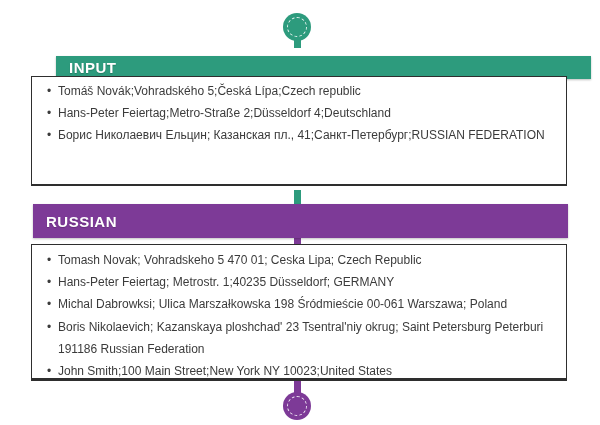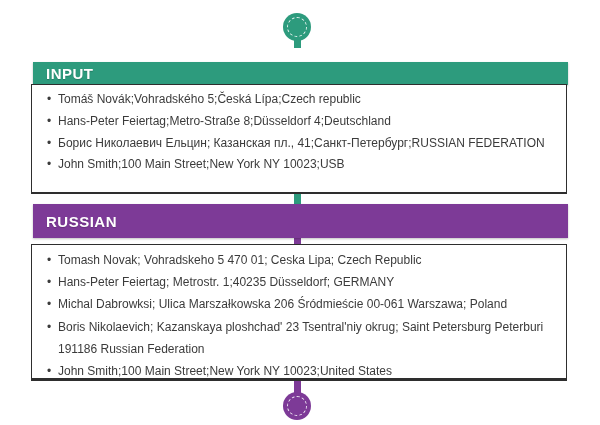--- a/index.html
+++ b/index.html
@@ -36,33 +36,33 @@
   .node-ring{
     position:absolute;inset:4px;border-radius:50%;
     border:1.6px dashed rgba(255,255,255,0.9);
   }
   
   .bar{
     position:absolute;left:33px;width:535px;z-index:1;
     display:flex;align-items:center;
     box-shadow:0 1px 2px rgba(0,0,0,0.25);
   }
-  .input-bar{top:62px;height:23px;background:var(--input-accent);}
+  .input-bar{top:56px;height:23px;background:var(--input-accent);margin-left:23px;}
   .output-bar{top:204px;height:34px;background:var(--output-accent);}
   .bar .bar-label{
     color:#fff;font-size:15px;font-weight:bold;
     letter-spacing:0.5px;padding-left:13px;
     text-shadow:0 1px 1px rgba(0,0,0,0.2);
   }
   
   .box{
     position:absolute;left:31px;width:536px;z-index:1;
     background:#fff;border:1px solid var(--border);
   }
-  .input-box{top:84px;height:110px;border-bottom-width:2px;}
+  .input-box{top:76px;height:110px;border-bottom-width:2px;}
   .output-box{top:244px;height:137px;border-bottom-width:3px;}
   .box ul{
     list-style:none;
     color:var(--text);
     font-size:12px;
   }
   .input-box ul{padding:4px 6px 0 13px;}
   .input-box li{line-height:21.8px;}
   .output-box ul{padding:4px 6px 0 13px;}
   .output-box li{line-height:22.2px;}
@@ -83,38 +83,37 @@
     <div class="node-ring"></div>
   </div>
 
   <div class="bar input-bar">
     <span class="bar-label">INPUT</span>
   </div>
 
   <div class="box input-box">
     <ul>
       <li>Tomáš Novák;Vohradského 5;Česká Lípa;Czech republic</li>
-      <li>Hans-Peter Feiertag;Metro-Straße 8;Düsseldorf 4;Deutschland</li>
+      <li>Hans-Peter Feiertag;Metro-Straße 2;Düsseldorf 4;Deutschland</li>
       <li>Борис Николаевич Ельцин; Казанская пл., 41;Санкт-Петербург;RUSSIAN FEDERATION</li>
-      <li>John Smith;100 Main Street;New York NY 10023;USB</li>
     </ul>
   </div>
 
   <div class="stem green stem-mid-green"></div>
   <div class="stem purple stem-mid-purple"></div>
 
   <div class="bar output-bar">
     <span class="bar-label">RUSSIAN</span>
   </div>
 
   <div class="box output-box">
     <ul>
       <li>Tomash Novak; Vohradskeho 5 470 01; Ceska Lipa; Czech Republic</li>
       <li>Hans-Peter Feiertag; Metrostr. 1;40235 Düsseldorf; GERMANY</li>
-      <li>Michal Dabrowksi; Ulica Marszałkowska 206 Śródmieście 00-061 Warszawa; Poland</li>
+      <li>Michal Dabrowksi; Ulica Marszałkowska 198 Śródmieście 00-061 Warszawa; Poland</li>
       <li>Boris Nikolaevich; Kazanskaya ploshchad' 23 Tsentral'niy okrug; Saint Petersburg Peterburi 191186 Russian Federation</li>
       <li>John Smith;100 Main Street;New York NY 10023;United States</li>
     </ul>
   </div>
 
   <div class="stem purple stem-bottom"></div>
   <div class="node node-bottom">
     <div class="node-ring"></div>
   </div>
 

